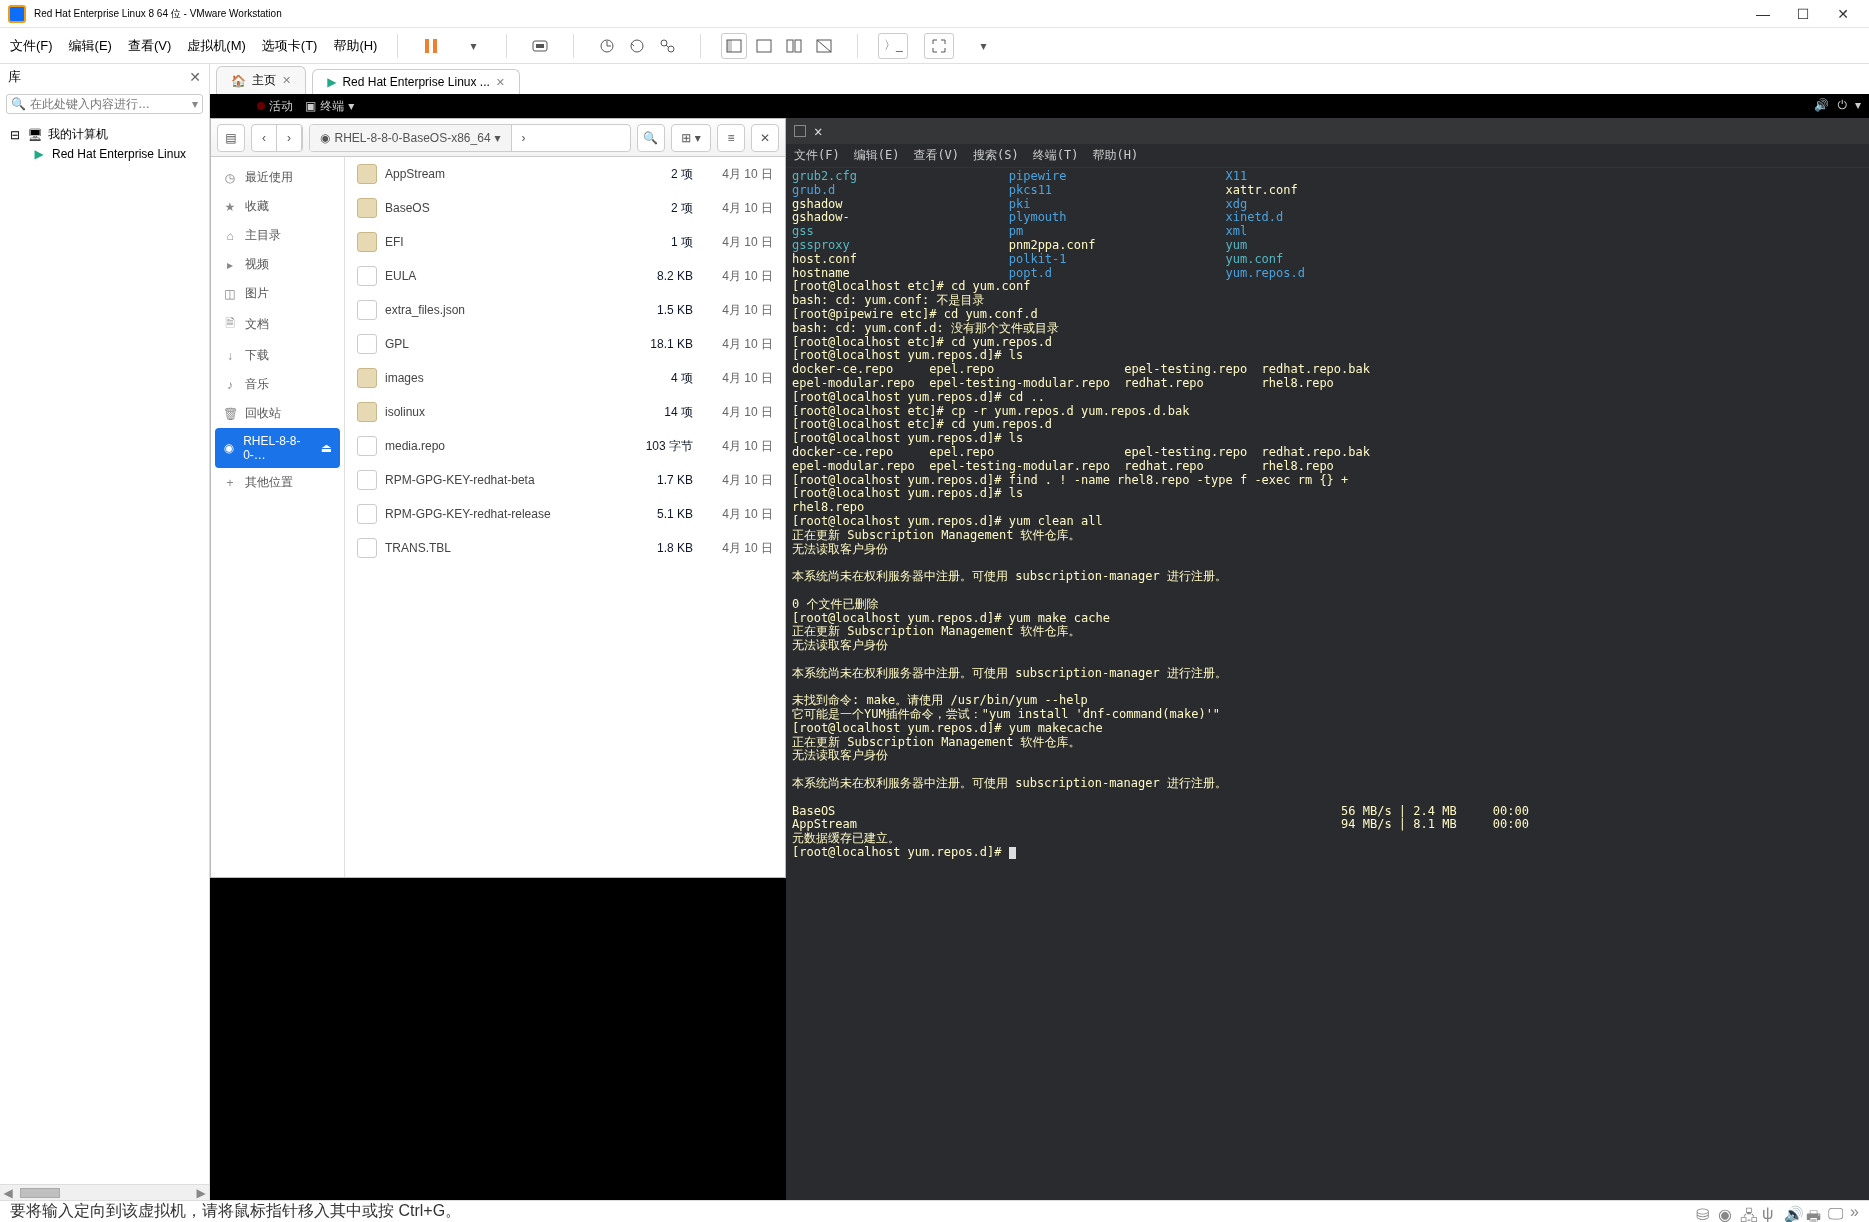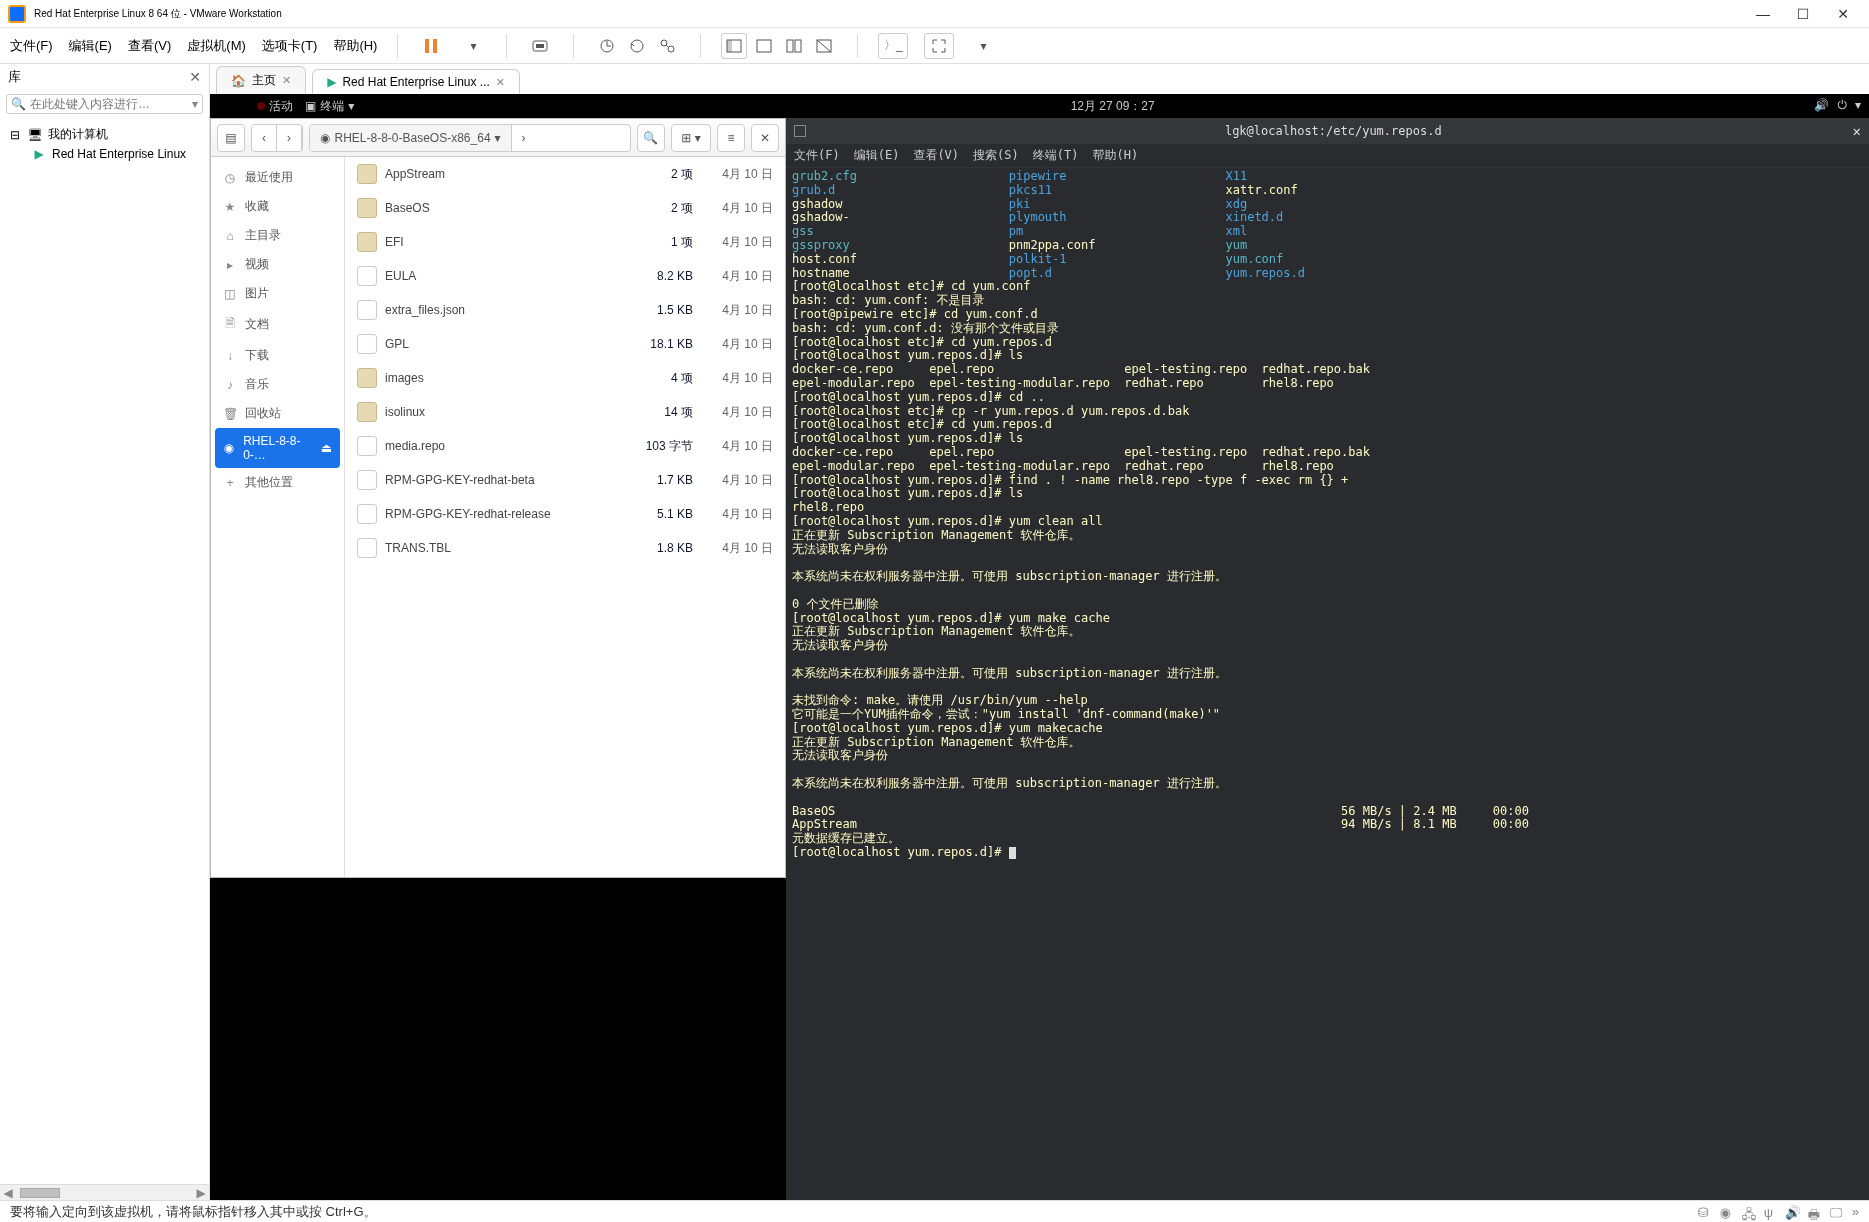--- a/index.html
+++ b/index.html
@@ -88,21 +88,21 @@
 .term-titlebar .title { flex:1; text-align:center; }
 .term-titlebar .close { font-size: 14px; }
 .term-menu { height: 24px; background: #2a2b2e; display: flex; align-items: center; padding: 0 8px; gap: 14px; font-size: 12px; color: #ccc; border-bottom: 1px solid #333; }
 .term-body { flex: 1; padding: 2px 6px; white-space: pre; overflow: hidden; line-height: 1.15; }
 .term-body .cyan { color: #56b6c2; }
 .term-body .blue { color: #4aa3df; }
 .term-body .white { color: #fef9c3; }
 .term-body .cursor { display:inline-block; width:7px; height:12px; background:#ddd; vertical-align:middle; }
 
 
-.statusbar { height: 22px; background: #fff; border-top: 1px solid #ddd; display: flex; align-items: center; padding: 0 10px; font-size: 13px; color: #333; }
+.statusbar { height: 22px; background: #fff; border-top: 1px solid #ddd; display: flex; align-items: center; padding: 0 10px; font-size: 16px; color: #333; }
 .statusbar .right { margin-left:auto; display:flex; gap:8px; align-items:center; color:#888; }
 .status-ico { width:14px; height:14px; display:inline-block; }
 
 svg { display: block; }
 </style>
 </head>
 <body>
 
 <div class="titlebar">
   <div class="logo"></div>
@@ -244,21 +244,20 @@
         <div class="gnome-bar" style="position:absolute;left:0;top:0;width:100%;padding-left:47px;">
           <div class="activities">
             <span class="dot"></span>
             <span>活动</span>
           </div>
           <div class="terminal-ind">
             <span>▣</span>
             <span>终端</span>
             <span>▾</span>
           </div>
-          <div class="time">12月 27  09：27</div>
         </div>
         <div class="gnome-bar-right">
           <span>🔊</span>
           <span>⏻</span>
           <span>▾</span>
         </div>
 
         <div class="nautilus">
           <div class="naut-toolbar">
             <div class="naut-btn">▤</div>
@@ -398,21 +397,20 @@
                     <div class="fdate">4月 10 日</div>
                   </div>
                 </div>
             </div>
           </div>
         </div>
 
         <div class="terminal">
           <div class="term-titlebar">
             <div class="square"></div>
-            <div class="title">lgk@localhost:/etc/yum.repos.d</div>
             <div class="close">✕</div>
           </div>
           <div class="term-menu">
             <span>文件(F)</span>
             <span>编辑(E)</span>
             <span>查看(V)</span>
             <span>搜索(S)</span>
             <span>终端(T)</span>
             <span>帮助(H)</span>
           </div>

